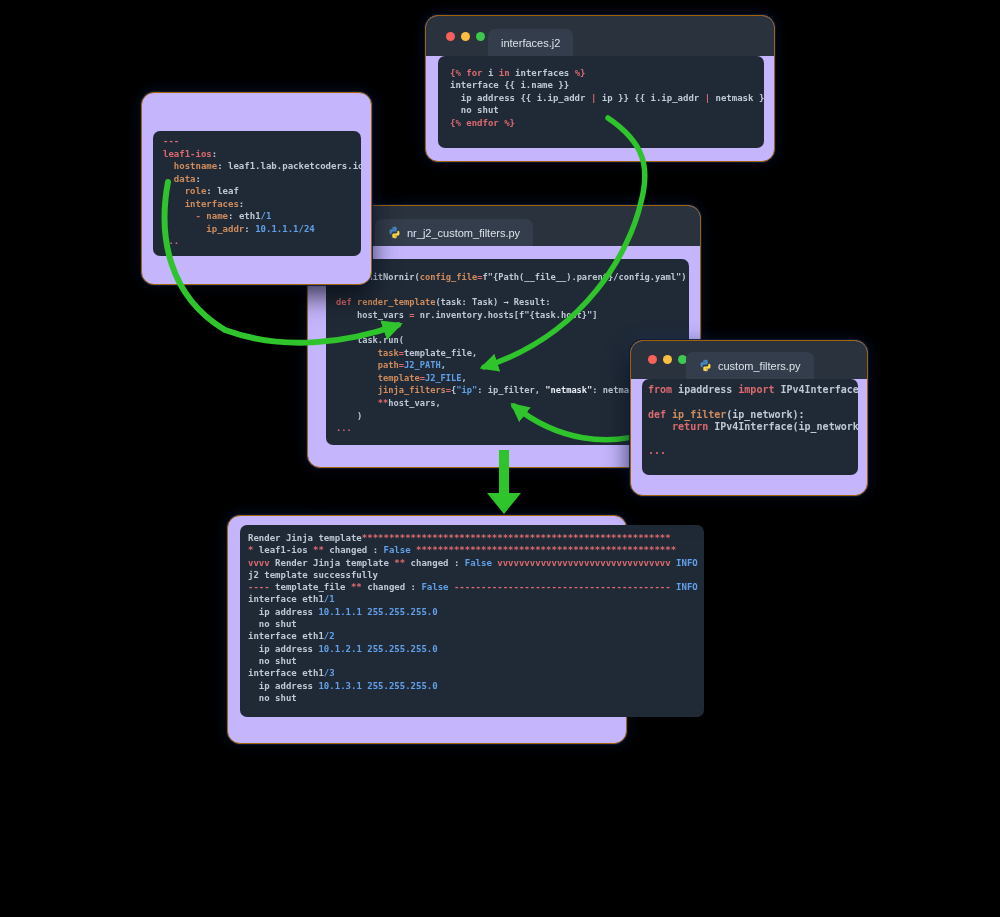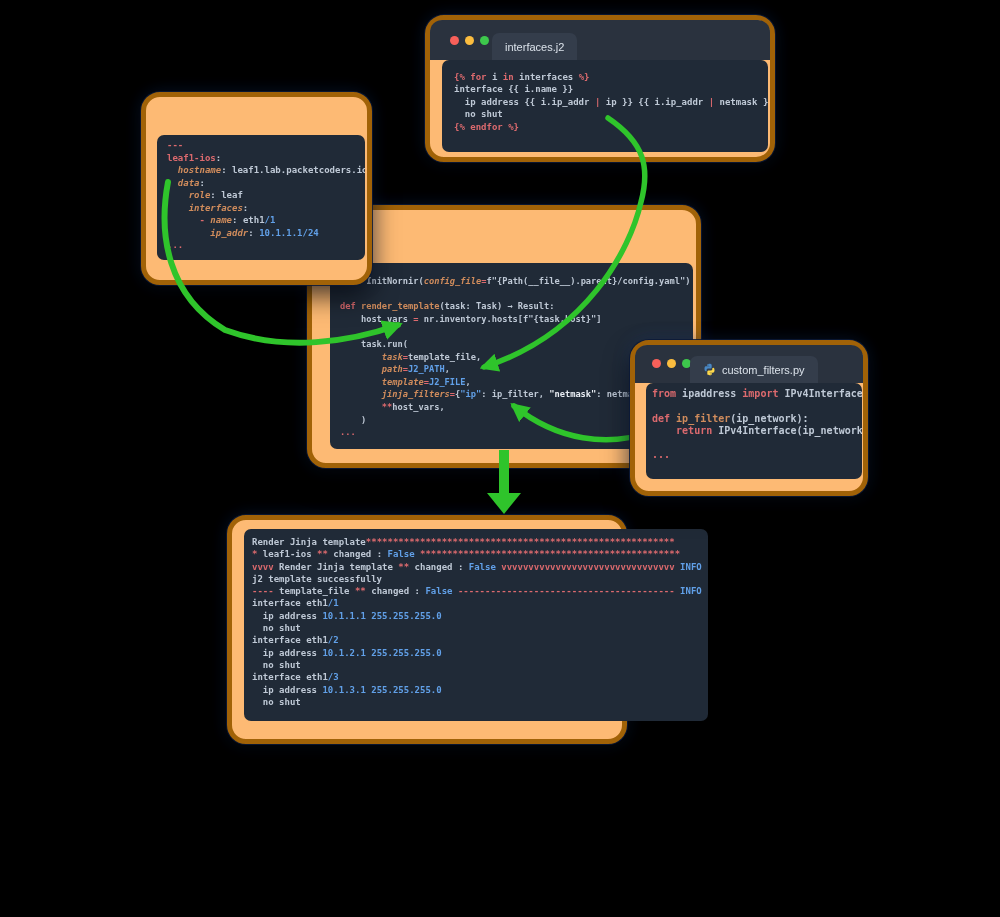--- a/index.html
+++ b/index.html
@@ -2,23 +2,23 @@
 <html><head>
 <meta charset="utf-8">
 <style>
   * { margin:0; padding:0; box-sizing:border-box; }
   html,body { background:#000; }
   body { width:1000px; height:917px; position:relative; font-family:"Liberation Sans", sans-serif; overflow:hidden; }
   .canvas { position:absolute; left:0; top:0; width:1000px; height:917px; background:#000; }
 
   .window {
     position:absolute;
-    background:#fdba74;
-    border:5px solid #a16207;
-    border-radius:19px;
+    background:#c4b5fd;
+    border:1px solid #a16207;
+    border-radius:13px;
     box-shadow: 0 0 0 1px rgba(10,25,55,.85), 0 12px 26px rgba(0,0,0,.65), 0 0 18px rgba(35,90,200,.22);
   }
   .titlebar {
     position:absolute; left:0; right:0; top:0; height:40px;
     background:#2a323e; border-radius:12px 12px 0 0;
   }
   .dots { position:absolute; display:flex; gap:6px; left:20px; top:16px; }
   .dot { width:9px; height:9px; border-radius:50%; }
   .dot-red { background:#f8605a; }
   .dot-yellow { background:#fbbd3f; }
@@ -32,21 +32,21 @@
   .pyicon { width:13px; height:13px; flex:0 0 auto; }
 
   .panel {
     position:absolute; background:#202a37; border-radius:7px; overflow:hidden;
     font-family:"DejaVu Sans Mono", monospace; font-weight:bold; white-space:pre;
   }
   .cl { white-space:pre; }
 
   .t-d { color:#bfc9d6; }
   .t-r { color:#dc6a6e; }
-  .t-o { color:#d08c5c;font-style:italic; }
+  .t-o { color:#d08c5c; }
   .t-f { color:#d08c5c; }
   .t-b { color:#61a0e8; }
   .t-w { color:#e9eef4; }
 
   
   .code-j2   { font-size:9px;   line-height:12.4px; padding:11px 0 0 12px; }
   .code-yaml { font-size:9px;   line-height:12.5px; padding:4px 0 0 10px; }
   .code-mid  { font-size:8.7px; line-height:12.6px; padding:12px 0 0 10px; }
   .code-cf   { font-size:10px;   line-height:12.3px; padding:5px 0 0 6px; }
   .code-term { font-size:9px;   line-height:12.3px; padding:7px 0 0 8px; }
@@ -75,20 +75,34 @@
         <span class="dot dot-green"></span>
       </div>
       <div class="tab" style="left:62px;">
         <span>interfaces.j2</span>
       </div>
     </div>
     <div class="panel code-j2" style="left:12px; top:40px; width:326px; height:92px;"><div class="cl"><span class="t-r">{% for</span><span class="t-d"> i </span><span class="t-r">in</span><span class="t-d"> interfaces </span><span class="t-r">%}</span></div><div class="cl"><span class="t-d">interface {{ i.name }}</span></div><div class="cl"><span class="t-d">  ip address {{ i.ip_addr </span><span class="t-r">|</span><span class="t-d"> ip }} {{ i.ip_addr </span><span class="t-r">|</span><span class="t-d"> netmask }}</span></div><div class="cl"><span class="t-d">  no shut</span></div><div class="cl"><span class="t-r">{% endfor %}</span></div></div>
   </div>
 
   <div class="window z20" style="left:307px; top:205px; width:394px; height:263px;">
+    <div class="titlebar">
+      <div class="dots">
+        <span class="dot dot-red"></span>
+        <span class="dot dot-yellow"></span>
+        <span class="dot dot-green"></span>
+      </div>
+      <div class="tab" style="left:67px;">
+        <svg class="pyicon" viewBox="0 0 16 16">
+          <path fill="#4988c4" d="M7.9 1C5 1 5.2 2.3 5.2 2.3v1.4h2.9v.4H3.7S1.8 3.9 1.8 7s1.7 3 1.7 3h1V8.6s-.1-1.7 1.7-1.7h2.9s1.6 0 1.6-1.6V2.7S11 1 7.9 1zM6.3 1.9a.55.55 0 1 1 0 1.1.55.55 0 0 1 0-1.1z"></path>
+          <path fill="#ffd94a" d="M8.1 15c2.9 0 2.7-1.3 2.7-1.3v-1.4H7.9v-.4h4.4s1.9.2 1.9-2.9-1.7-3-1.7-3h-1v1.4s.1 1.7-1.7 1.7H6.9s-1.6 0-1.6 1.6v2.6S5 15 8.1 15zM9.7 14.1a.55.55 0 1 1 0-1.1.55.55 0 0 1 0 1.1z"></path>
+        </svg>
+        <span>nr_j2_custom_filters.py</span>
+      </div>
+    </div>
     <div class="panel code-mid" style="left:18px; top:53px; width:363px; height:186px;"><div class="cl"><span class="t-d">nr </span><span class="t-r">=</span><span class="t-d"> InitNornir(</span><span class="t-o">config_file</span><span class="t-r">=</span><span class="t-d">f"{Path(__file__).parent}/config.yaml")</span></div><div class="cl">&nbsp;</div><div class="cl"><span class="t-r">def </span><span class="t-f">render_template</span><span class="t-d">(task: Task) → Result:</span></div><div class="cl"><span class="t-d">    host_vars </span><span class="t-r">=</span><span class="t-d"> nr.inventory.hosts[f"{task.host}"]</span></div><div class="cl">&nbsp;</div><div class="cl"><span class="t-d">    task.run(</span></div><div class="cl"><span class="t-o">        task</span><span class="t-r">=</span><span class="t-d">template_file,</span></div><div class="cl"><span class="t-o">        path</span><span class="t-r">=</span><span class="t-b">J2_PATH</span><span class="t-d">,</span></div><div class="cl"><span class="t-o">        template</span><span class="t-r">=</span><span class="t-b">J2_FILE</span><span class="t-d">,</span></div><div class="cl"><span class="t-o">        jinja_filters</span><span class="t-r">=</span><span class="t-d">{</span><span class="t-b">"ip"</span><span class="t-d">: ip_filter, </span><span class="t-w">"netmask"</span><span class="t-d">: netmas</span></div><div class="cl"><span class="t-r">        **</span><span class="t-d">host_vars,</span></div><div class="cl"><span class="t-d">    )</span></div><div class="cl"><span class="t-r">...</span></div></div>
   </div>
 
   <div class="window z30" style="left:141px; top:92px; width:231px; height:193px;">
     <div class="panel code-yaml" style="left:11px; top:38px; width:208px; height:125px;"><div class="cl"><span class="t-r">---</span></div><div class="cl"><span class="t-r">leaf1-ios</span><span class="t-d">:</span></div><div class="cl"><span class="t-o">  hostname</span><span class="t-d">: leaf1.lab.packetcoders.io</span></div><div class="cl"><span class="t-o">  data</span><span class="t-d">:</span></div><div class="cl"><span class="t-o">    role</span><span class="t-d">: leaf</span></div><div class="cl"><span class="t-o">    interfaces</span><span class="t-d">:</span></div><div class="cl"><span class="t-d">      </span><span class="t-r">- </span><span class="t-o">name</span><span class="t-d">: eth1</span><span class="t-b">/1</span></div><div class="cl"><span class="t-o">        ip_addr</span><span class="t-d">: </span><span class="t-b">10.1.1.1/24</span></div><div class="cl"><span class="t-r">...</span></div></div>
   </div>
 
   <div class="window z32" style="left:630px; top:340px; width:238px; height:156px;">
     <div class="titlebar" style="height:38px;">
       <div class="dots" style="top:14px; left:17px;">

